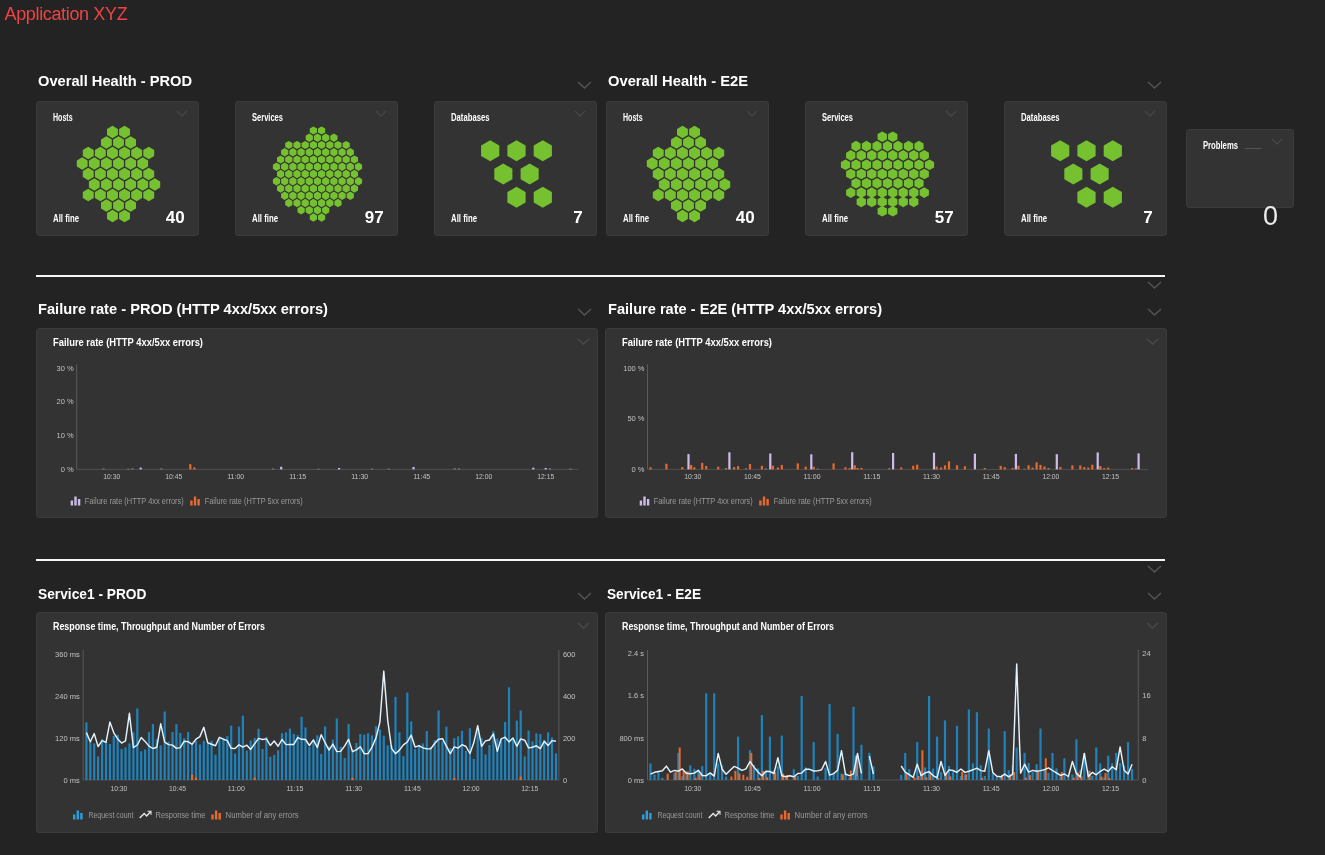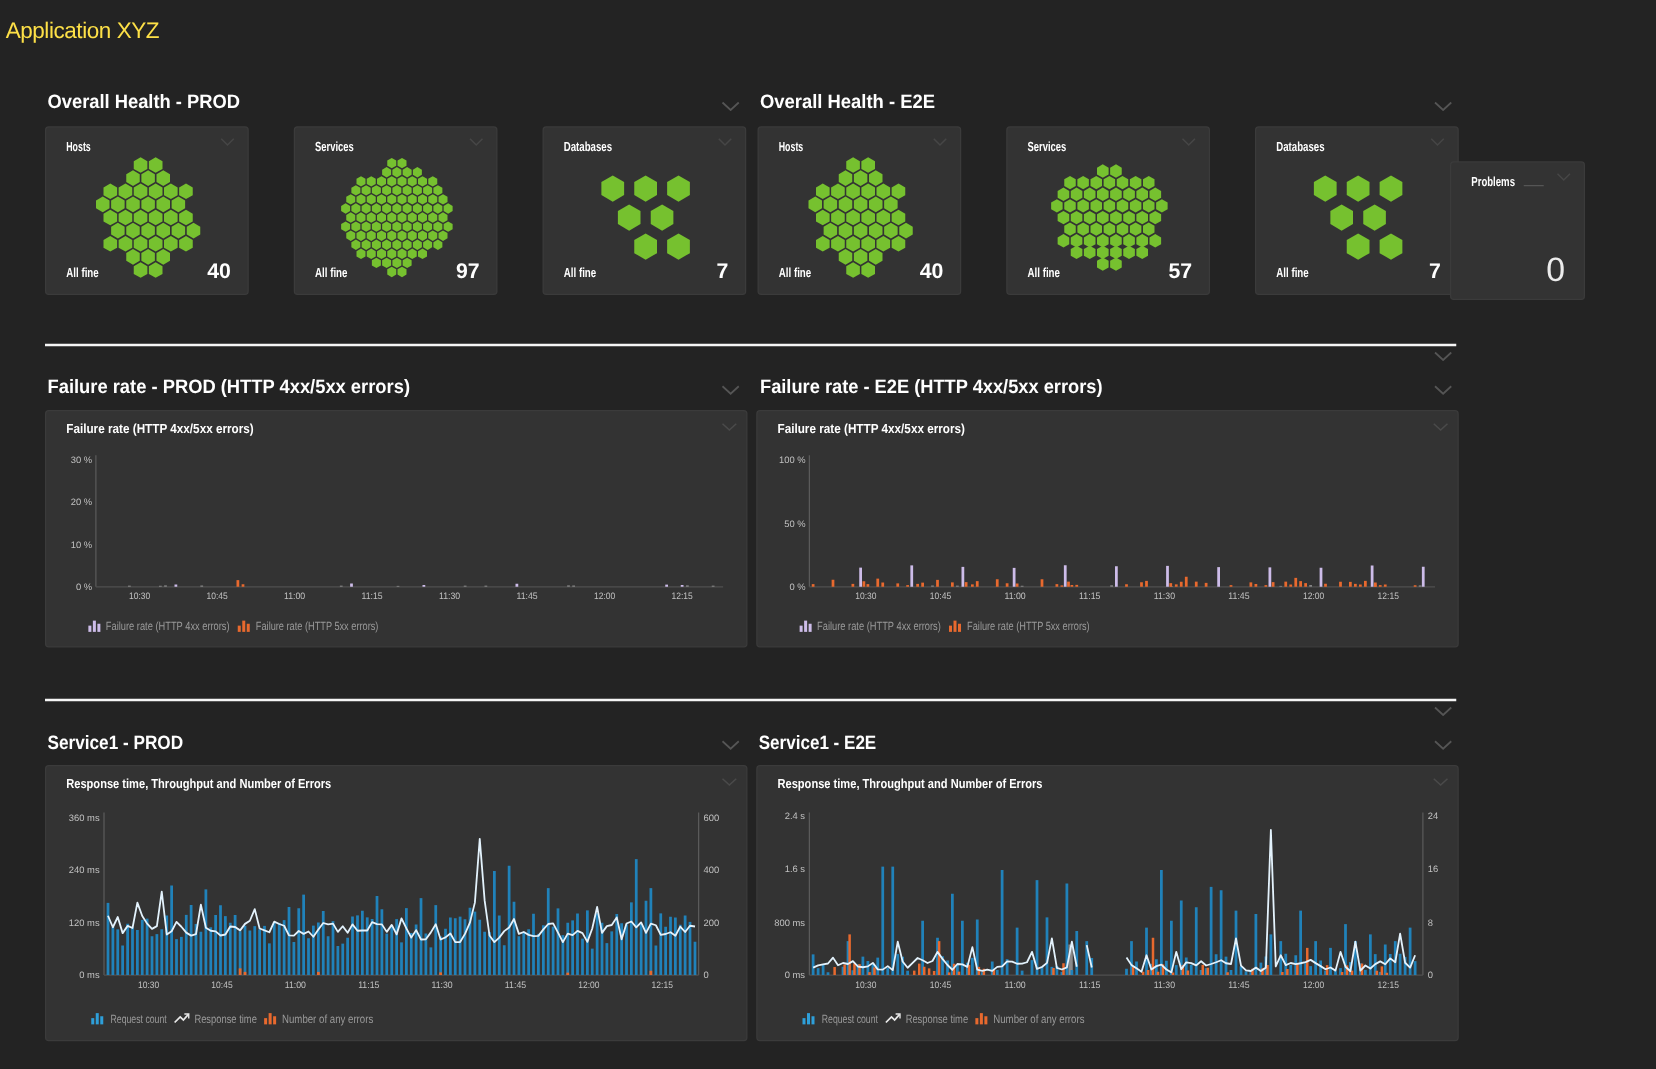--- a/index.html
+++ b/index.html
@@ -1,13 +1,13 @@
 <!DOCTYPE html>
 <html><head><meta charset="utf-8"><style>html,body{margin:0;padding:0;background:#232323;}body{width:1325px;height:855px;position:relative;overflow:hidden;font-family:"Liberation Sans",sans-serif;}svg text{font-family:"Liberation Sans",sans-serif;}.abs{position:absolute;}.tile{position:absolute;background:#333333;border:1px solid #3b3b3b;border-radius:3px;box-sizing:border-box;}</style></head><body>
-<div class="abs" style="left:4.5px;top:14px;font-size:18px;color:#fde047;letter-spacing:-0.35px">Application XYZ</div>
+<div class="abs" style="left:4.5px;top:4px;font-size:18px;color:#ef4444;letter-spacing:-0.35px">Application XYZ</div>
 <svg class="abs" style="left:38px;top:75px" width="166" height="22">
     <text x="0" y="11.3" font-size="15.5" fill="#ffffff" font-weight="bold" textLength="154" lengthAdjust="spacingAndGlyphs">Overall Health - PROD</text>
   </svg>
 <svg class="abs" style="left:608px;top:75px" width="152" height="22">
     <text x="0" y="11.3" font-size="15.5" fill="#ffffff" font-weight="bold" textLength="140" lengthAdjust="spacingAndGlyphs">Overall Health - E2E</text>
   </svg>
 <svg class="abs" style="left:576.5px;top:80.5px" width="15" height="8">
     <path d="M1 1 L7.5 7 L14 1" stroke="#555555" stroke-width="1.4" fill="none"></path>
   </svg>
 <svg class="abs" style="left:1146.5px;top:80.5px" width="15" height="8">
@@ -314,21 +314,21 @@
       <path d="M90.6 100.5 L81.5 105.7 L72.4 100.5 L72.4 90.0 L81.5 84.7 L90.6 90.0 Z" fill="#76c12f"></path>
       <path d="M116.9 100.5 L107.8 105.7 L98.7 100.5 L98.7 90.0 L107.8 84.7 L116.9 90.0 Z" fill="#76c12f"></path>
       <text x="16" y="18.7" font-size="10.5" fill="#ffffff" font-weight="bold" textLength="38.6" lengthAdjust="spacingAndGlyphs">Databases</text>
       <text x="16" y="119.8" font-size="10.5" fill="#ffffff" font-weight="bold" textLength="26" lengthAdjust="spacingAndGlyphs">All fine</text>
       <text x="147.7" y="120.6" font-size="17" fill="#ffffff" font-weight="bold" text-anchor="end">7</text>
     </svg>
     <svg class="abs" style="left:138.5px;top:8.0px" width="12" height="7">
       <path d="M1 1 L6.0 6 L11 1" stroke="#464646" stroke-width="1.25" fill="none"></path>
     </svg>
   </div>
-<div class="tile" style="left:1160px;top:129px;width:108px;height:111px">
+<div class="tile" style="left:1186px;top:129px;width:108px;height:79px">
     <svg width="108" height="107" class="abs" style="left:0;top:0">
       <text x="16" y="18.7" font-size="10.5" fill="#ffffff" font-weight="bold" textLength="35" lengthAdjust="spacingAndGlyphs">Problems</text>
       <line x1="58" y1="18.5" x2="74" y2="18.5" stroke="#555" stroke-width="1"></line>
       <text x="91" y="94.5" font-size="27" fill="#ececec" text-anchor="end">0</text>
     </svg>
     <svg class="abs" style="left:83.5px;top:8.0px" width="12" height="7">
       <path d="M1 1 L6.0 6 L11 1" stroke="#464646" stroke-width="1.25" fill="none"></path>
     </svg>
   </div>
 <div class="abs" style="left:36.3px;top:275px;width:1129.2px;height:2px;background:#f5f5f5"></div>

